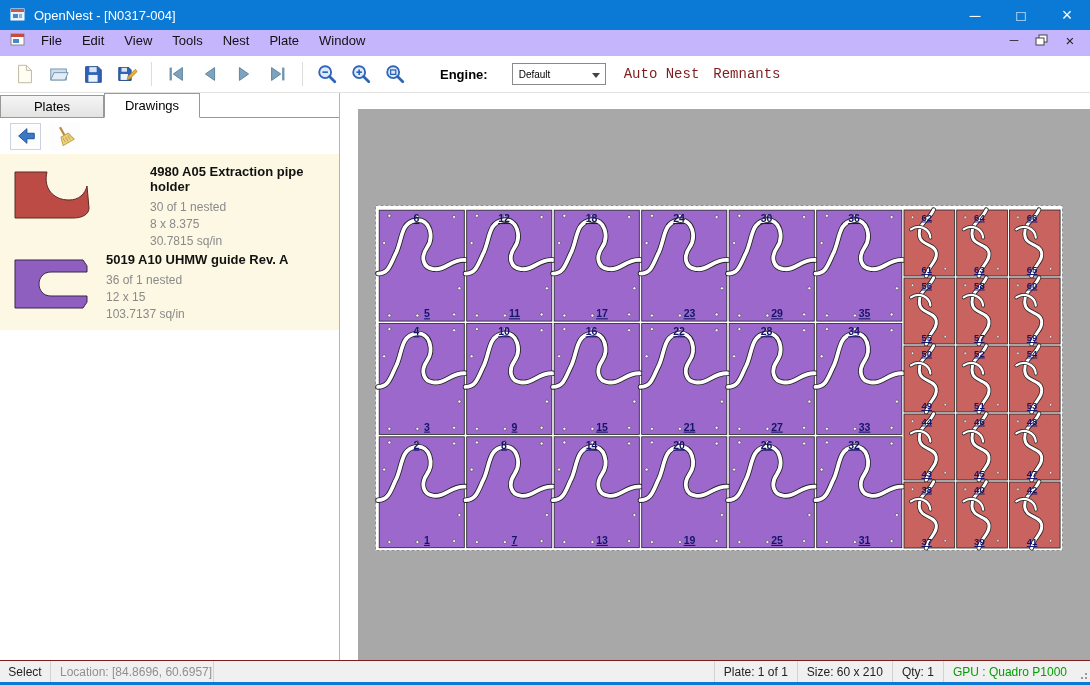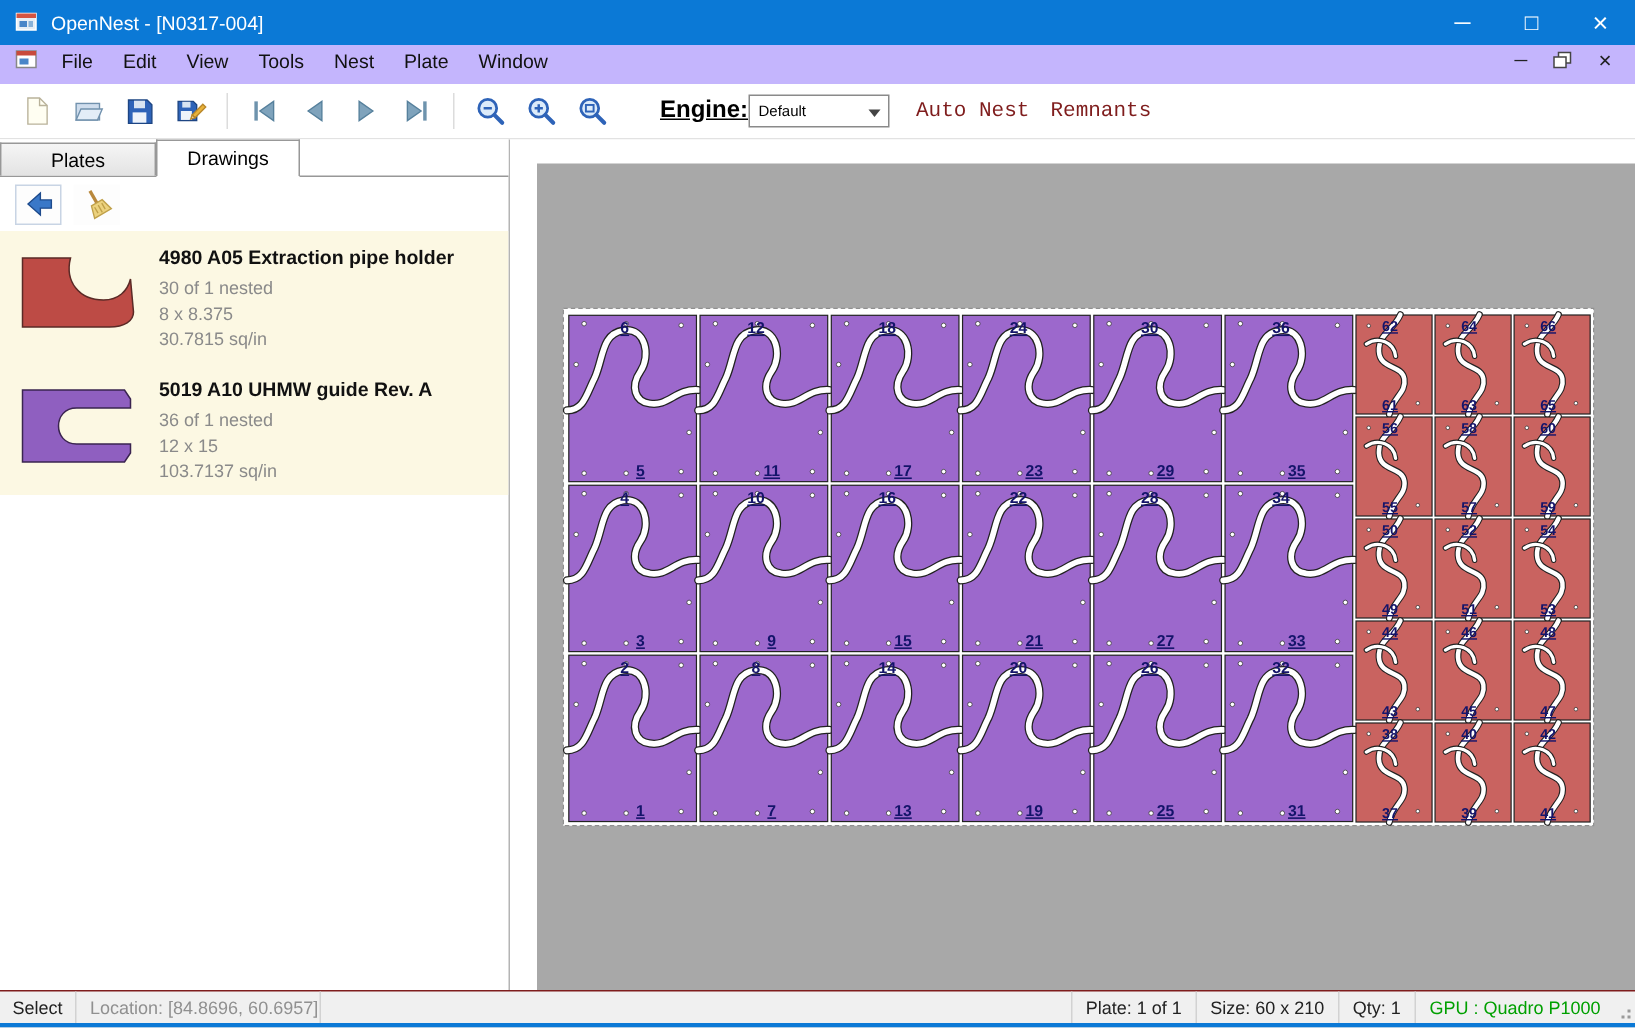--- a/index.html
+++ b/index.html
@@ -17,21 +17,21 @@
   .menubar { height:26px; display:flex; align-items:center; font-size:13px; background:#c4b5fd; border-bottom:6px solid #c4b5fd; color:#111; }
   .mdi-left-icon { margin:0 5px 0 10px; display:flex; }
   .menu-item { padding:0 10px; height:100%; display:flex; align-items:center; }
   .mdi-controls { margin-left:auto; display:flex; align-items:center; padding-right:8px; gap:4px; }
   .mdi-btn { width:24px; height:20px; display:flex; align-items:center; justify-content:center; color:#222; font-size:12px; }
 
   
   .toolbar { height:37px; display:flex; align-items:center; background:#fff; border-bottom:1px solid #e2e2e2; padding-left:8px; }
   .tbtn { width:34px; height:30px; border:none; background:transparent; display:flex; align-items:center; justify-content:center; }
   .tsep { width:1px; height:24px; background:#dcdcdc; margin:0 7px; }
-  .engine-label { font-weight:bold; font-size:16px; margin:0 0 0 28px;text-decoration:underline; }
+  .engine-label { font-weight:bold; font-size:13px; margin:0 24px 0 28px; }
   .combo { width:94px; height:22px; border:1px solid #8a8a8a; background:#fff; display:flex; align-items:center; font-size:10px; padding-left:6px; position:relative; }
   .combo-arrow { position:absolute; right:5px; top:9px; width:0; height:0; border-left:4px solid transparent; border-right:4px solid transparent; border-top:5px solid #444; }
   .flat-btn { border:none; background:transparent; font-size:14px; margin-left:18px; font-family:Liberation Mono, monospace; color:#7f1d1d; }
 
   
   .content { display:flex; height:567px; }
   .sidebar { width:340px; background:#fff; border-right:1px solid #b4b4b4; display:flex; flex-direction:column; flex:none; }
   .tabstrip { display:flex; height:25px; border-bottom:1px solid #989898; background:#fff; }
   .tab { width:104px; display:flex; align-items:center; justify-content:center; font-size:13px;
          background:linear-gradient(#f5f5f5,#e3e3e3); border:1px solid #989898; border-bottom:none; margin-top:2px; }
@@ -215,21 +215,21 @@
           <svg width="22" height="22" viewBox="0 0 24 24">
               <g transform="rotate(-30 12 12)">
                 <rect x="10.8" y="1" width="2.4" height="10" fill="#b9883c"></rect>
                 <path d="M7.5 11h9l2.5 9h-14z" fill="#ecd27e" stroke="#c0a14a"></path>
                 <path d="M9 13v5M12 13v6M15 13v5" stroke="#c0a14a" fill="none"></path>
               </g>
             </svg>
         </span>
       </div>
       <div class="list">
-        <div class="drawing-item" style="background: rgb(252, 248, 227);">
+        <div class="drawing-item" style="background: rgb(252, 248, 227); gap: 44px;">
           <svg class="thumb" viewBox="0 0 80 58">
             <path id="thumb-path-0" d="M2 4 H34 C30 20 40 32 56 32 C66 32 72 26 74 18 L76 40 C76 46 70 50 60 50 L2 50 Z" stroke="#5a2a26" stroke-width="1" fill="#bd4b45"></path>
           </svg>
           <div class="drawing-info">
             <div class="drawing-title">4980 A05 Extraction pipe holder</div>
             <div class="drawing-sub">30 of 1 nested</div>
             <div class="drawing-sub">8 x 8.375</div>
             <div class="drawing-sub">30.7815 sq/in</div>
           </div>
         </div>

